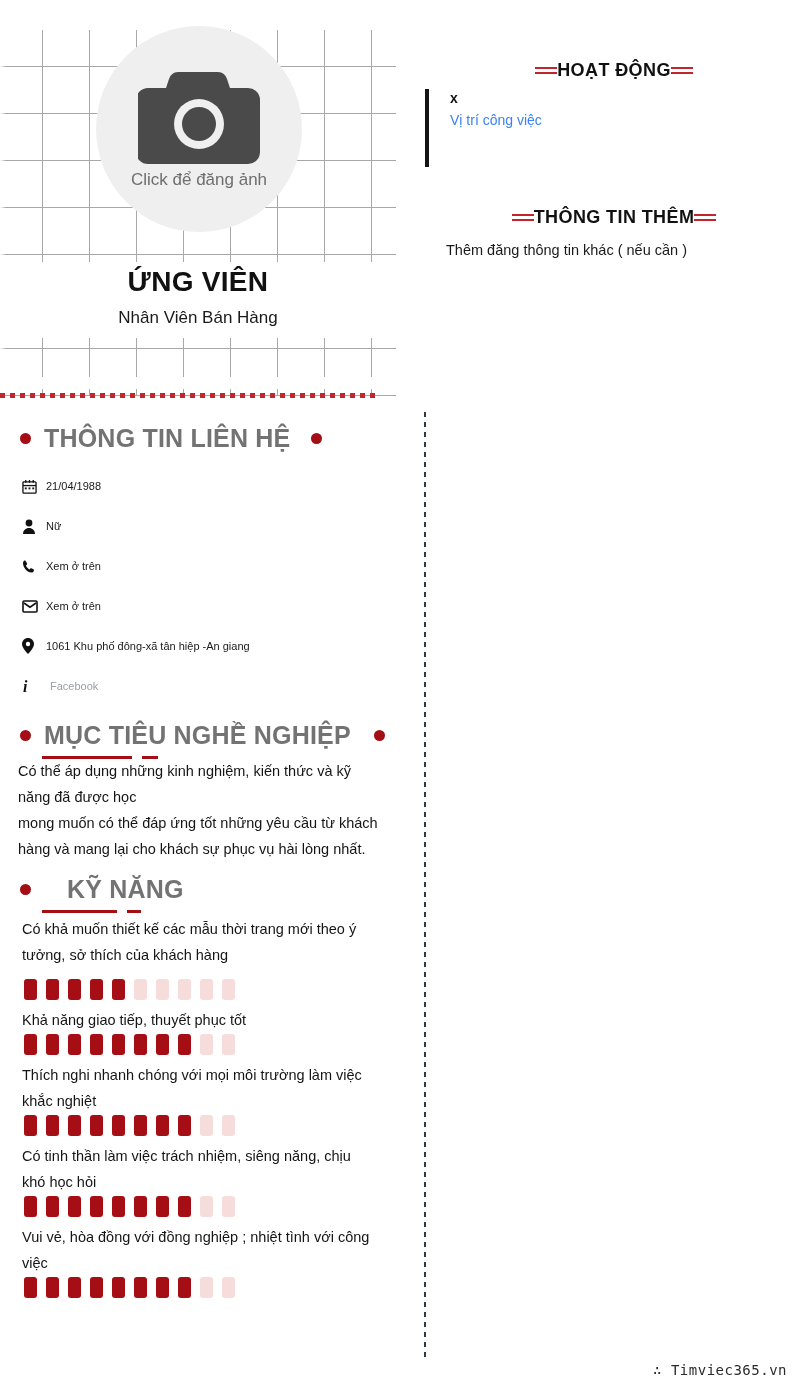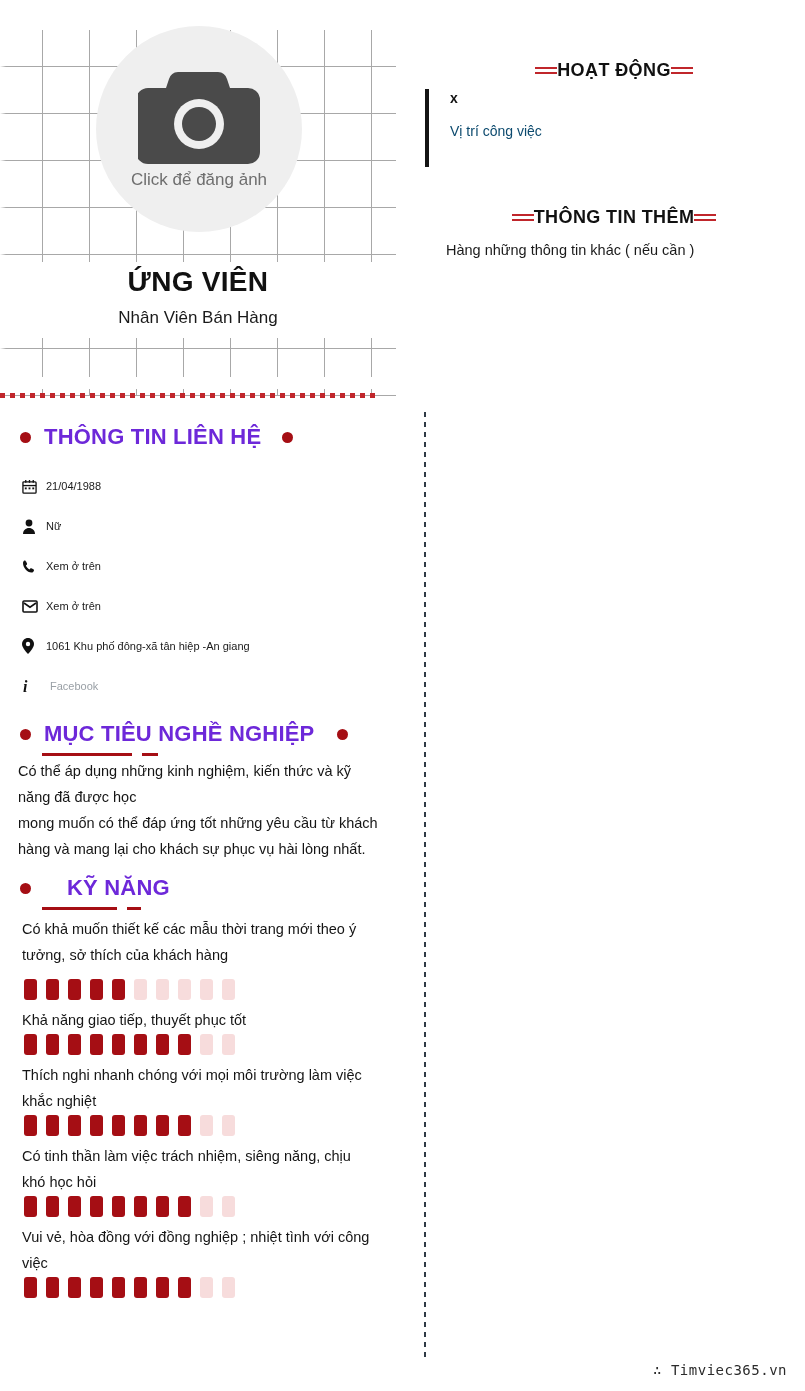--- a/index.html
+++ b/index.html
@@ -145,21 +145,21 @@
   }
 
   .act-head { position: absolute; left: 19px; top: 60px; width: 340px; }
   .act-block {
     position: absolute; left: 0px; top: 89px;
     width: 360px; height: 78px;
     padding-left: 21px;
     border-left: 4px solid #141414;
   }
   .act-x { font-size: 14px; font-weight: bold; color: #111; line-height: 18px; }
-  .act-role { margin-top: 16px; font-size: 14px; color: #0c4a6e; }
+  .act-role { margin-top: 5px; font-size: 14px; color: #3b82f6; }
 
   .info-head { position: absolute; left: 19px; top: 207px; width: 340px; }
   .info-text {
     position: absolute; left: 21px; top: 242px;
     font-size: 14.5px; color: #1a1a1a;
   }
 
   
   .left-col { position: absolute; left: 0; top: 0; width: 400px; }
 
@@ -168,23 +168,23 @@
     align-items: center;
     gap: 13px;
     position: relative;
   }
   .dot {
     width: 11px; height: 11px; border-radius: 50%;
     background: #a50e14;
     flex: 0 0 11px;
   }
   .lsec-title {
-    font-size: 22px;
+    font-size: 25px;
     font-weight: bold;
-    color: #6d28d9;
+    color: #737373;
     letter-spacing: .2px;
     white-space: nowrap;
   }
   .underline-red {
     position: absolute;
     height: 3px;
     background: #a50e14;
     bottom: -9px;
   }
 
@@ -300,21 +300,21 @@
       <span class="deco">
           <i></i>
           <i></i>
         </span>
       <span class="sec-title">THÔNG TIN THÊM</span>
       <span class="deco">
           <i></i>
           <i></i>
         </span>
     </div>
-    <div class="info-text">Hàng những thông tin khác ( nếu cần )</div>
+    <div class="info-text">Thêm đăng thông tin khác ( nếu cần )</div>
   </div>
 
   <div class="left-col">
 
     <div class="lsec-head" style="position:absolute; left:20px; top:424px;">
       <span class="dot"></span>
       <span class="lsec-title">THÔNG TIN LIÊN HỆ</span>
       <span class="dot" style="margin-left:8px;"></span>
     </div>
 

